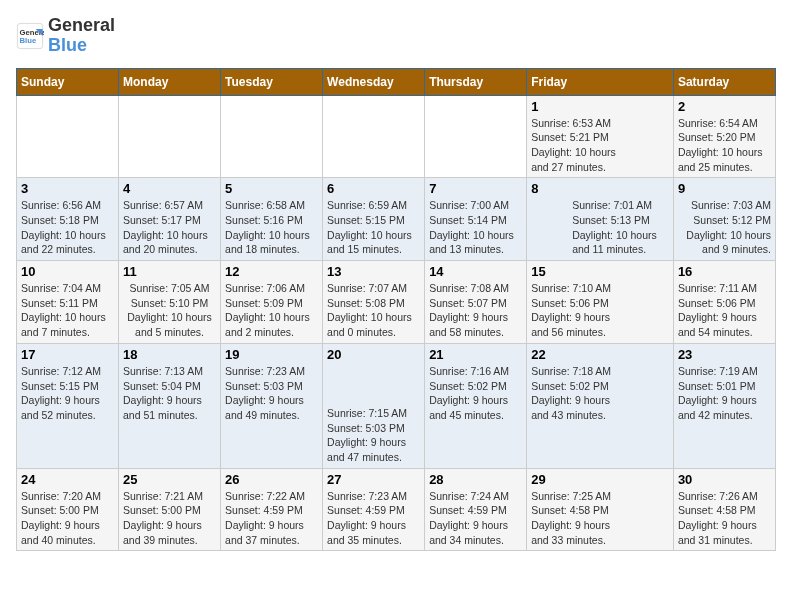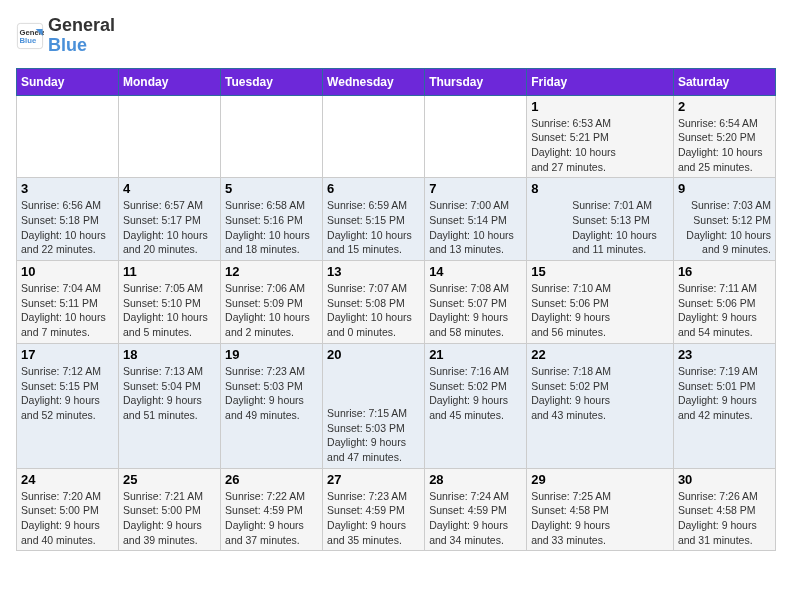--- a/index.html
+++ b/index.html
@@ -45,21 +45,21 @@
     .subtitle {
       font-size: 16px;
       color: #555;
     }
     table {
       width: 100%;
       border-collapse: collapse;
       font-size: 11px;
     }
     thead tr th {
-      background-color: #6d28d9;
+      background-color: #a16207;
       color: #fff;
       padding: 6px 4px;
       text-align: left;
       font-size: 12px;
       border: 1px solid #2d6aa0;
     }
     tbody tr td {
       border: 1px solid #ccc;
       vertical-align: top;
       padding: 3px 4px;
@@ -195,21 +195,21 @@
       <tr>
         <td>
           <span class="day-number">10</span>
           <div class="day-info" style="white-space: pre-line;">Sunrise: 7:04 AM
 Sunset: 5:11 PM
 Daylight: 10 hours
 and 7 minutes.</div>
         </td>
         <td>
           <span class="day-number">11</span>
-          <div class="day-info" style="white-space: pre-line;">Sunrise: 7:05 AM
+          <div class="day-info" style="white-space: pre-line; text-align: center;">Sunrise: 7:05 AM
 Sunset: 5:10 PM
 Daylight: 10 hours
 and 5 minutes.</div>
         </td>
         <td>
           <span class="day-number">12</span>
           <div class="day-info" style="white-space: pre-line;">Sunrise: 7:06 AM
 Sunset: 5:09 PM
 Daylight: 10 hours
 and 2 minutes.</div>

